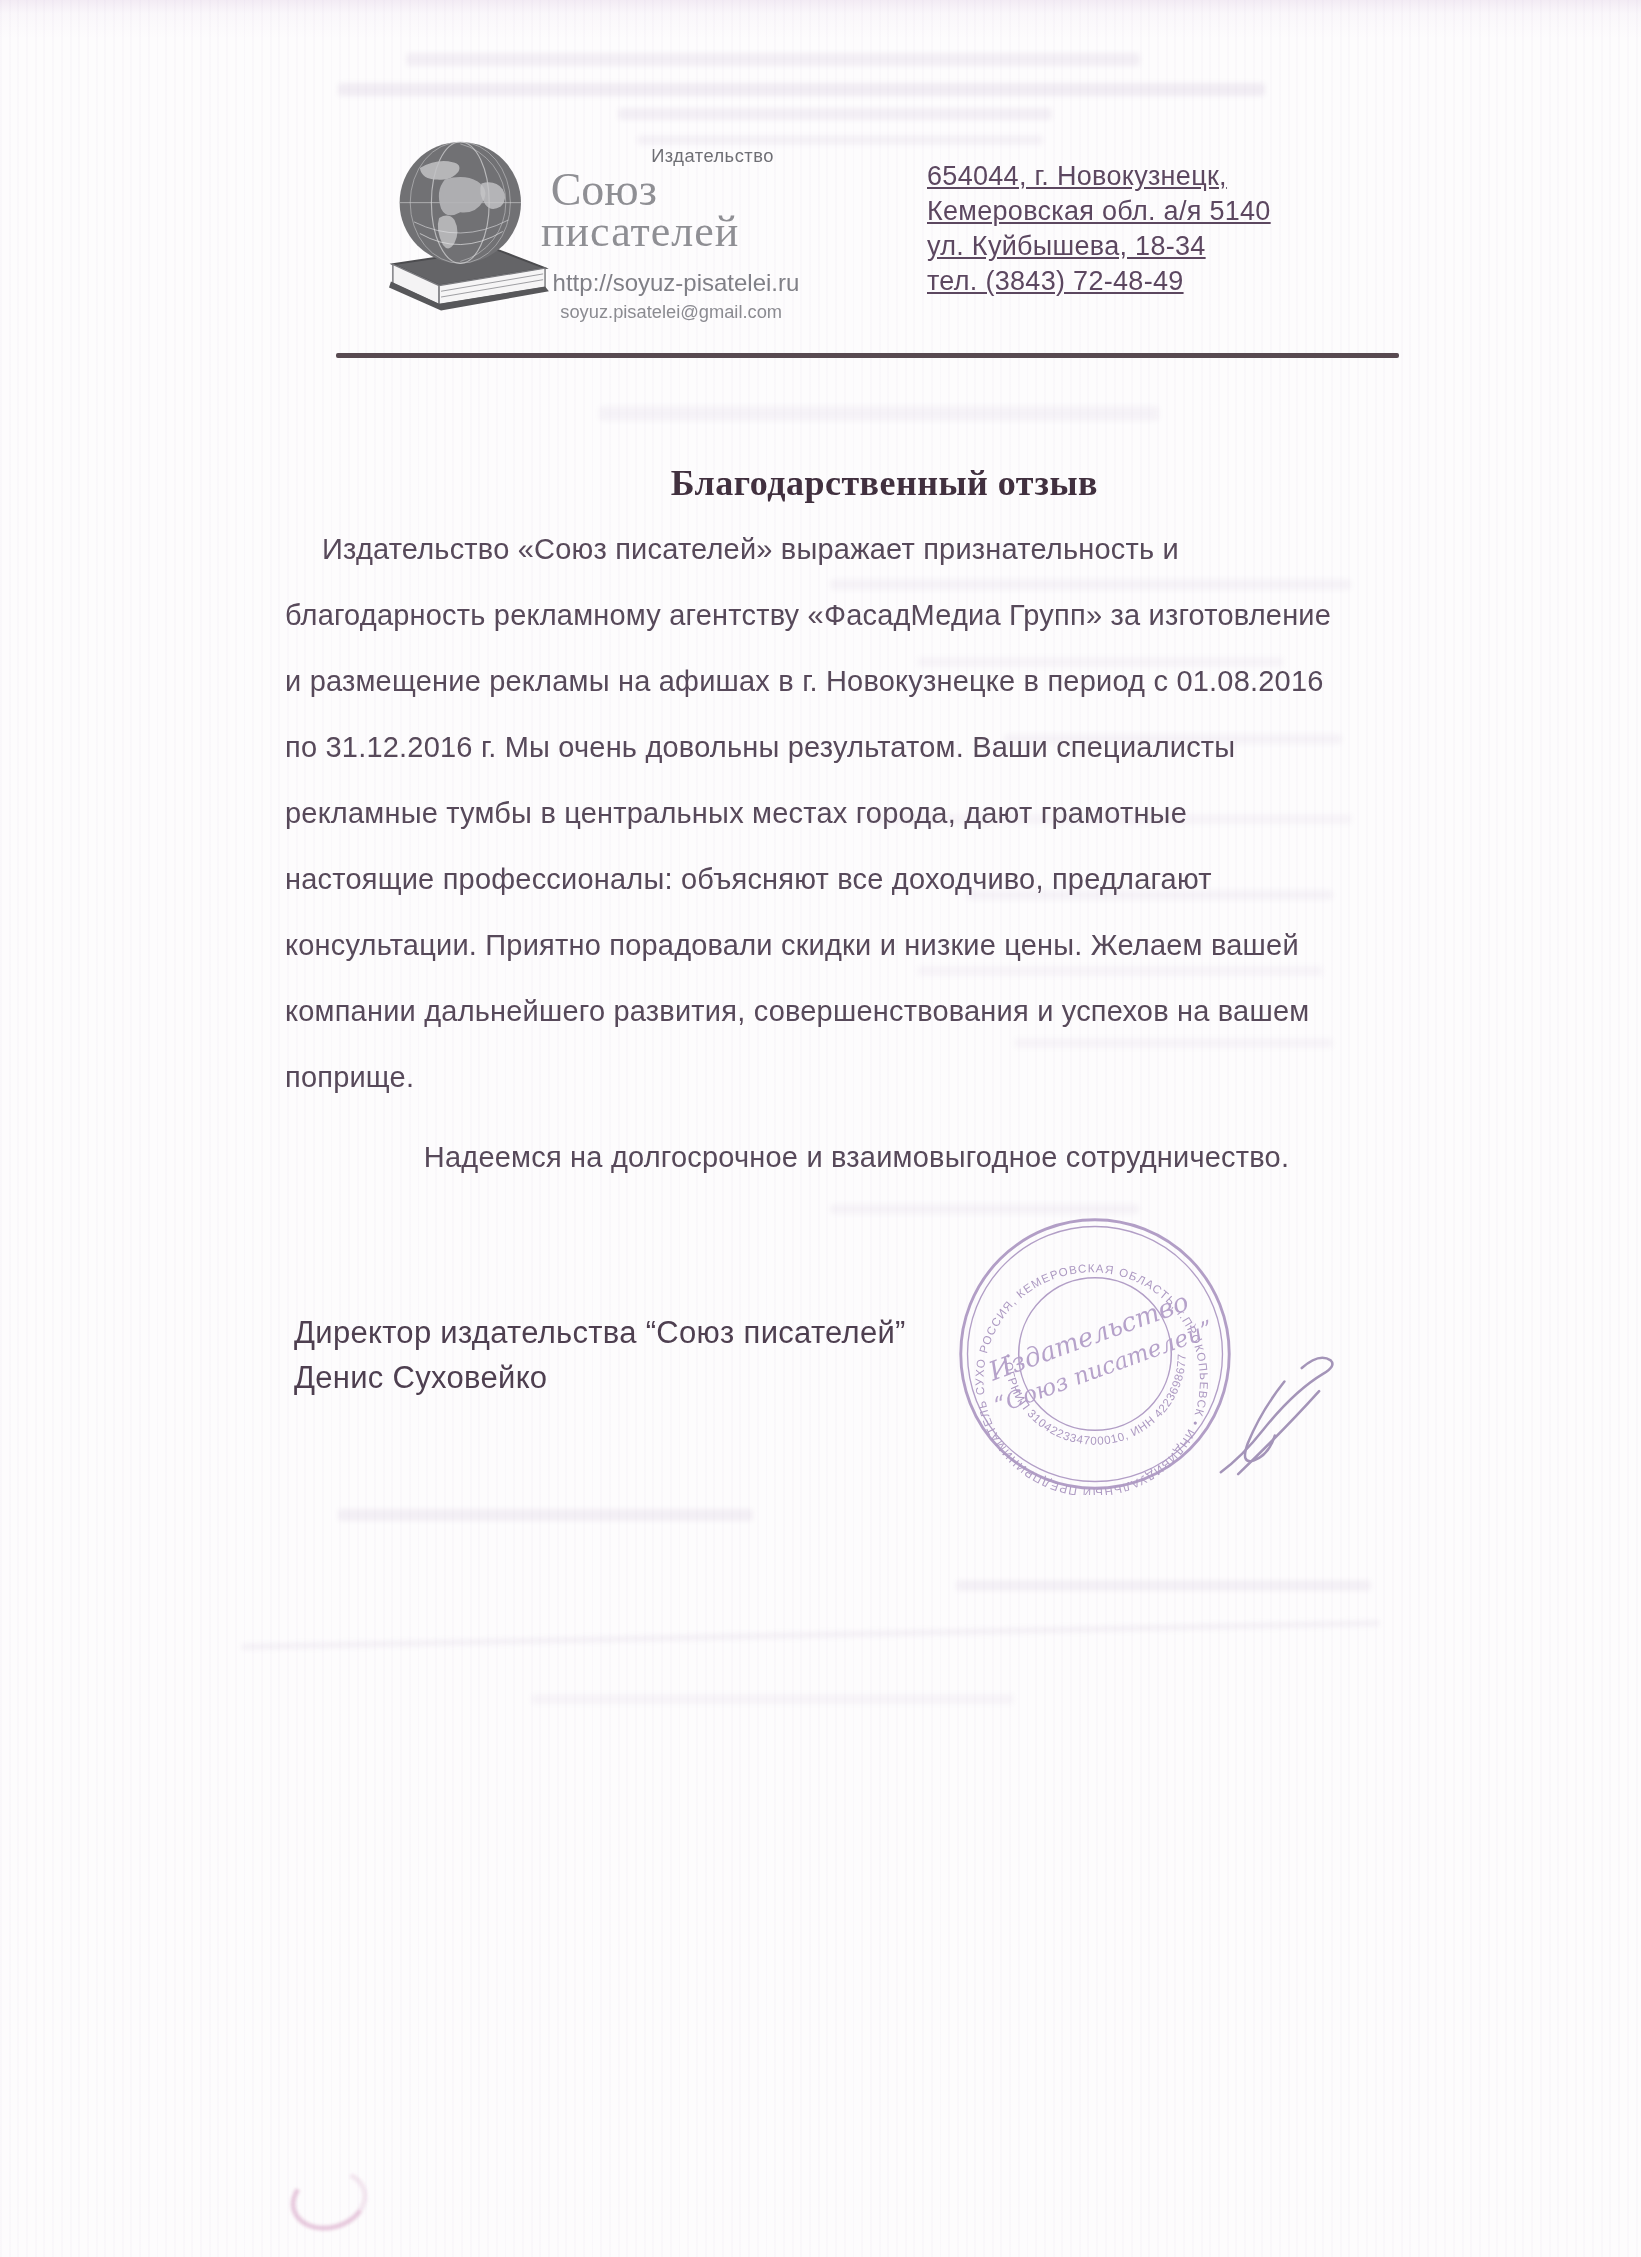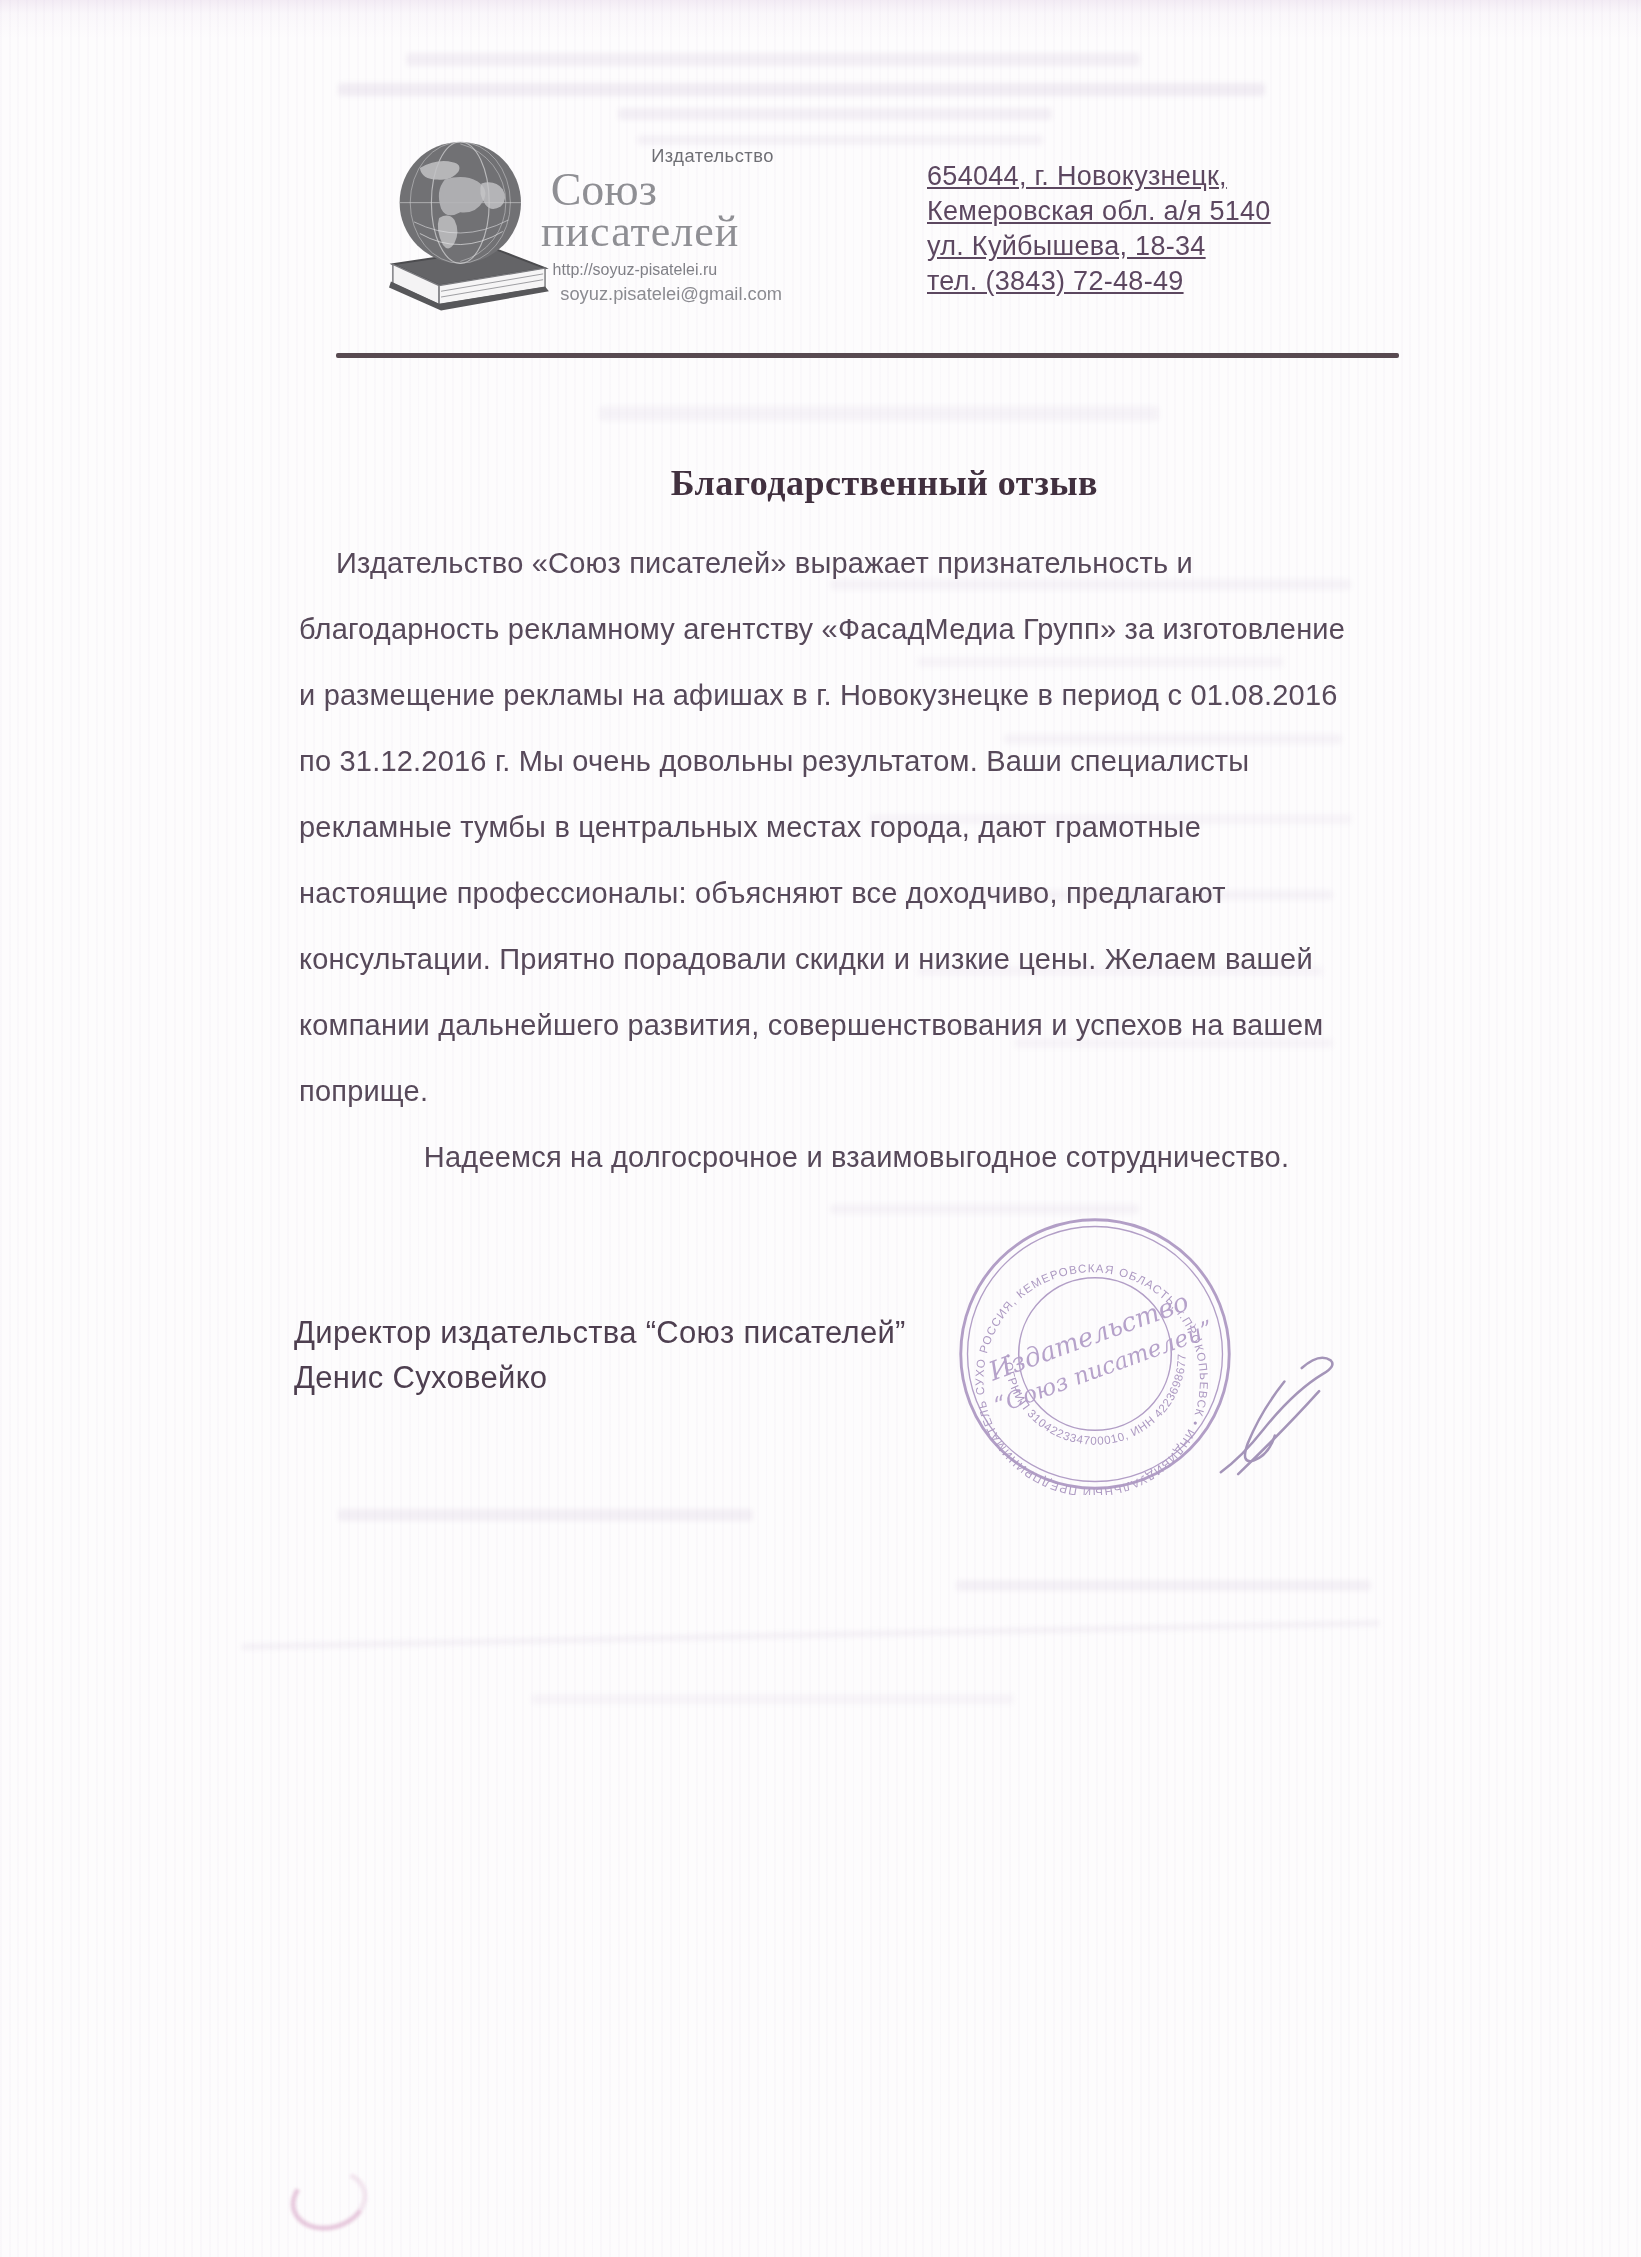--- a/index.html
+++ b/index.html
@@ -23,38 +23,38 @@
   .logo-text-block{position:absolute;left:541px;top:145px;width:290px;}
   .logo-publisher{font-size:18.3px;color:#6e6e74;letter-spacing:0.5px;text-align:center;margin-left:53px;}
   .logo-name1{
     font-family:"Liberation Serif", serif;
     font-size:46px;color:#8f8f94;line-height:42px;margin-top:1.9px;margin-left:9.7px;
   }
   .logo-name2{
     font-family:"Liberation Serif", serif;
     font-size:44px;color:#8f8f94;line-height:42px;letter-spacing:1px;
   }
-  .logo-url{font-size:16px;color:#808087;margin-top:8px;margin-left:11.6px;}
+  .logo-url{font-size:24px;color:#808087;margin-top:16px;margin-left:11.6px;}
   .logo-email{font-size:18.3px;color:#8b8b91;margin-top:4px;margin-left:19.3px;}
   .contact-block{position:absolute;left:927px;top:159px;width:425px;}
   .contact-line{
     font-size:27px;line-height:35px;color:#5c4760;letter-spacing:0.3px;text-decoration:underline;
   }
   .header-rule{
     position:absolute;left:336px;top:353px;width:1063px;height:4.8px;
     background:#584a51;border-radius:1.9px;
   }
   
   .letter-title{
     position:absolute;left:480px;top:462px;width:618px;
     text-align:right;
     font-family:"Liberation Serif", serif;font-weight:bold;
     font-size:36px;color:#41303f;letter-spacing:0.5px;
   }
-  .letter-body{position:absolute;left:285px;top:547px;width:1106px;margin-left:14px;}
+  .letter-body{position:absolute;left:285px;top:533px;width:1106px;}
   .body-line{
     height:66px;font-size:29px;color:#57495a;letter-spacing:0.2px;
     white-space:nowrap;
   }
   .body-line:first-child{text-indent:37px;}
   .closing-line{
     position:absolute;left:285px;top:1141px;width:1106px;
     font-size:29px;color:#57495a;letter-spacing:0.2px;text-indent:37px;white-space:nowrap;text-align:center;
   }
   .signature-block{position:absolute;left:294px;top:1310px;}

